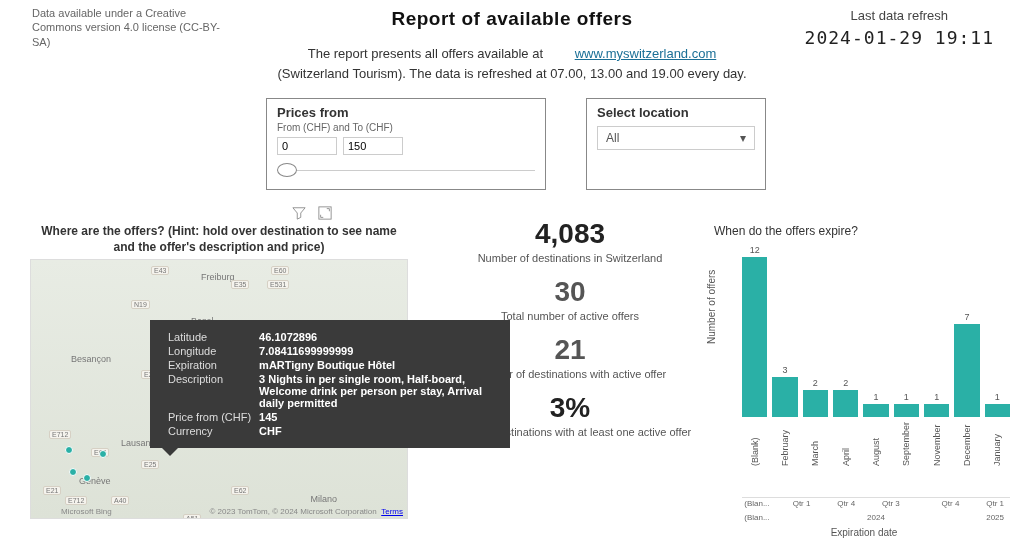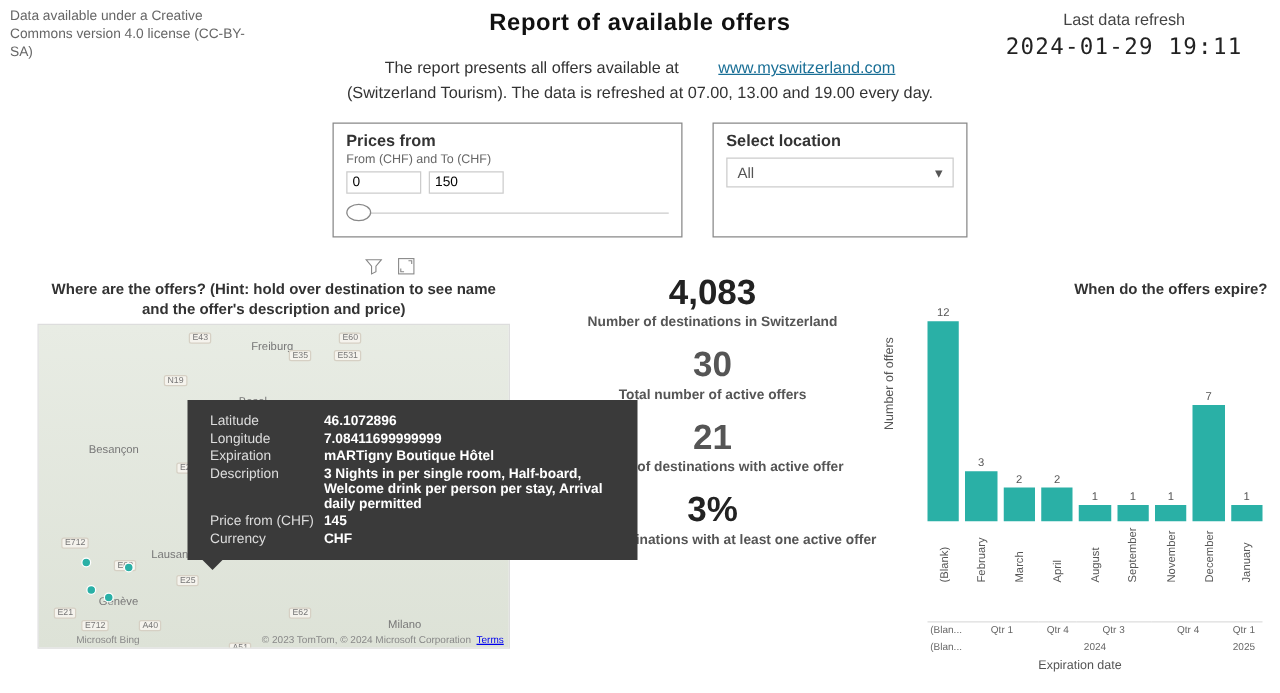--- a/index.html
+++ b/index.html
@@ -1,31 +1,31 @@
 <!DOCTYPE html>
 <html><head>
 <meta charset="utf-8">
 <style>
   * { box-sizing: border-box; }
   html, body { margin: 0; padding: 0; font-family: 'Segoe UI', Arial, sans-serif; color: #333; }
   body { width: 1024px; height: 554px; overflow: hidden; background: #fff; position: relative; }
 
-  .license-note { position: absolute; top: 6px; left: 8px; font-size: 11px; color: #666; line-height: 1.3; max-width: 200px; }
+  .license-note { position: absolute; top: 6px; left: 32px; font-size: 11px; color: #666; line-height: 1.3; max-width: 200px; }
   .title { position: absolute; top: 8px; left: 50%; transform: translateX(-50%); font-size: 19px; font-weight: 600; color: #111; letter-spacing: 0.5px; }
   .refresh-block { position: absolute; top: 8px; right: 30px; text-align: center; }
   .refresh-label { font-size: 13px; color: #444; margin-bottom: 4px; }
   .refresh-time { font-size: 18px; font-weight: 500; letter-spacing: 1px; font-family: Consolas, monospace; color: #222; }
 
   .subtitle { position: absolute; top: 44px; left: 50%; transform: translateX(-50%); text-align: center; font-size: 13px; color: #333; line-height: 1.5; }
   .subtitle a { color: #1a6f96; text-decoration: underline; margin-left: 28px; }
 
-  .filters { position: absolute; top: 98px; left: 266px; display: flex; gap: 24px; justify-content: flex-end; }
+  .filters { position: absolute; top: 98px; left: 266px; display: flex; gap: 40px; justify-content: flex-end; }
   .filter-box { border: 1px solid #888; padding: 6px 10px 12px; }
   .filter-box.prices { width: 280px; }
-  .filter-box.location { width: 204px; }
+  .filter-box.location { width: 180px; }
   .filter-title { font-size: 13px; font-weight: 600; margin-bottom: 2px; }
   .filter-sub { font-size: 10px; color: #666; margin-bottom: 4px; }
   .range-inputs { display: flex; gap: 6px; margin-bottom: 8px; }
   .range-inputs input { width: 60px; height: 18px; font-size: 11px; border: 1px solid #ccc; padding: 0 4px; }
   .slider-track { position: relative; height: 14px; }
   .slider-line { position: absolute; top: 7px; left: 0; right: 0; height: 1px; background: #ccc; }
   .slider-knob { position: absolute; top: 0; width: 20px; height: 14px; border: 1px solid #888; border-radius: 50%; background: #fff; }
   .dropdown { margin-top: 6px; border: 1px solid #ccc; height: 24px; display: flex; align-items: center; justify-content: space-between; padding: 0 8px; font-size: 12px; color: #555; }
 
   .icon-row { position: absolute; top: 206px; left: 292px; display: flex; gap: 12px; color: #888; }
@@ -42,24 +42,24 @@
   .tooltip::after { content: ''; position: absolute; bottom: -8px; left: 12px; border: 8px solid transparent; border-top-color: #3a3a3a; border-bottom: none; }
   .tooltip table { border-collapse: collapse; }
   .tooltip td { padding: 1px 4px; vertical-align: top; }
   .tooltip td:first-child { text-align: left; color: #ddd; white-space: nowrap; }
   .tooltip td:last-child { font-weight: 600; }
 
   .kpis { position: absolute; top: 218px; left: 430px; width: 280px; text-align: center; }
   .kpi { margin-bottom: 12px; }
   .kpi-val { font-size: 28px; font-weight: 600; color: #222; }
   .kpi-val.partial { color: #555; }
-  .kpi-lab { font-size: 11px; color: #555; margin-top: 2px; font-weight: bold; }
+  .kpi-lab { font-size: 11px; color: #555; margin-top: 2px; }
 
   .chart-section { position: absolute; top: 224px; right: 10px; width: 300px; }
-  .chart-title { font-size: 12px; font-weight: 700; text-align: right; margin-bottom: 6px; }
+  .chart-title { font-size: 12px; font-weight: 400; text-align: left; margin-bottom: 6px; }
   .chart { position: relative; height: 250px; }
   .chart .ylabel { position: absolute; left: -8px; top: 40%; transform: rotate(-90deg); transform-origin: left top; font-size: 10px; color: #555; }
   .chart .plot { position: absolute; left: 28px; right: 4px; top: 4px; bottom: 28px; display: flex; align-items: flex-end; gap: 5px; }
   .bar-wrap { flex: 1; display: flex; flex-direction: column; align-items: center; }
   .bar-val { font-size: 9px; color: #555; margin-bottom: 2px; }
   .bar { width: 100%; background: #2ab0a6; }
   .bar-cat { font-size: 9px; color: #555; writing-mode: vertical-rl; transform: rotate(180deg); margin-top: 3px; height: 46px; display: flex; align-items: center; }
   .chart .xlabel { position: absolute; bottom: -44px; left: 50%; transform: translateX(-50%); font-size: 10px; color: #555; }
   .chart .group-row { position: absolute; bottom: -14px; left: 28px; right: 4px; display: flex; font-size: 8px; color: #666; }
   .chart .group-row .g { text-align: center; border-top: 1px solid #ddd; padding-top: 1px; }

